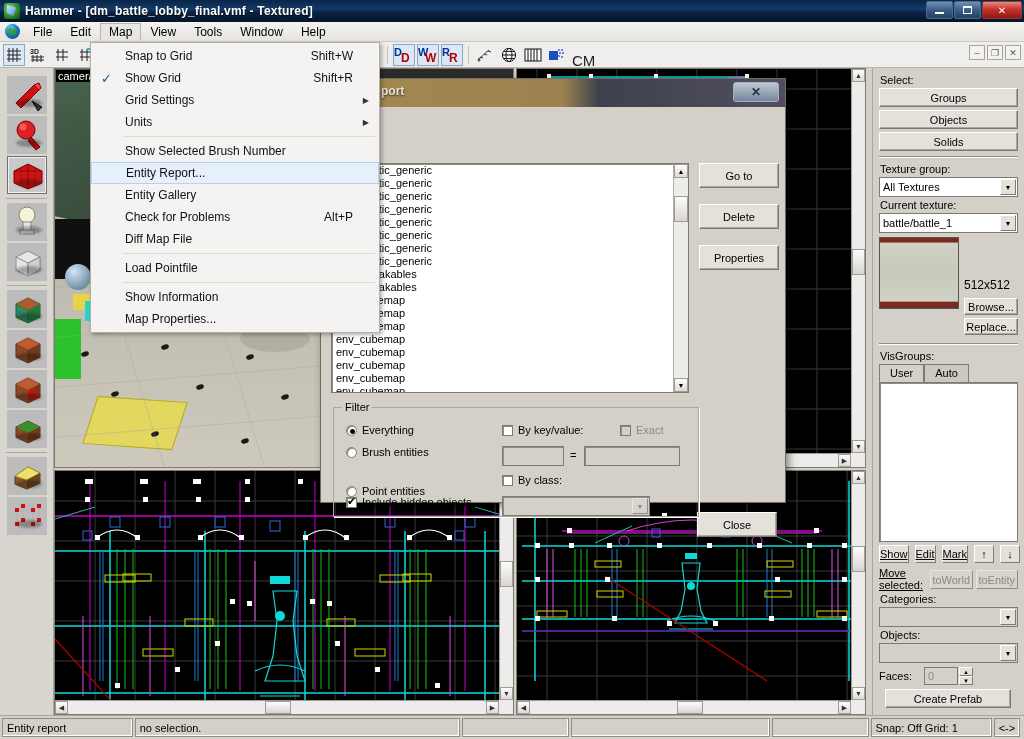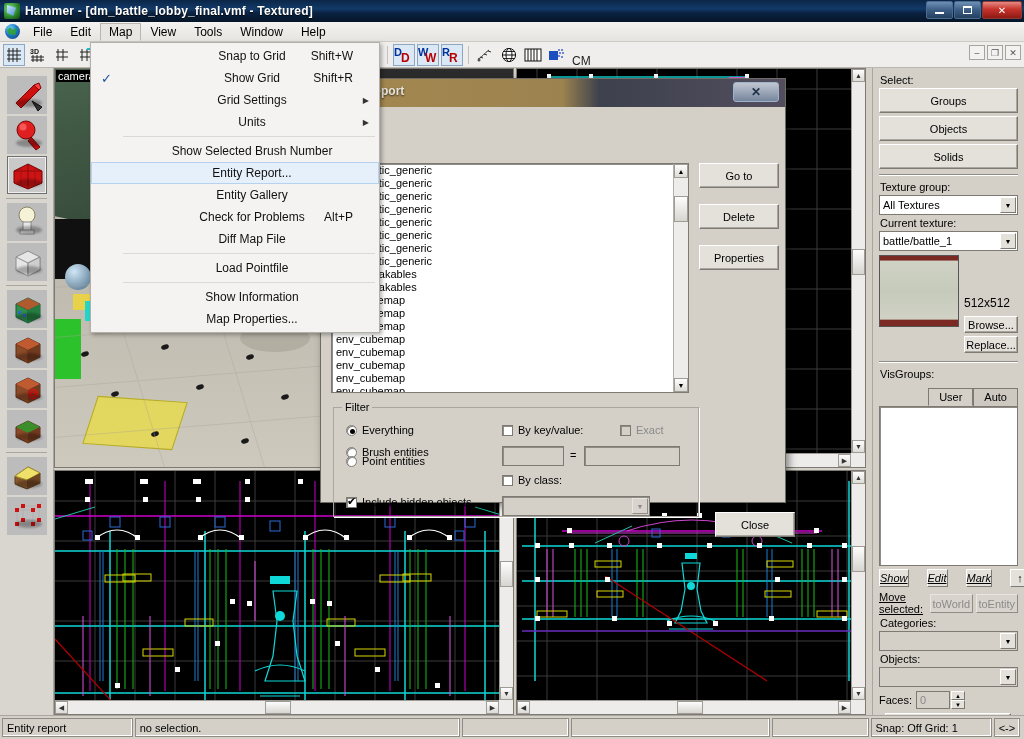--- a/index.html
+++ b/index.html
@@ -75,21 +75,21 @@
     display:flex; align-items:center; padding-left:2px;
   }
   .tbi {
     width:22px; height:22px; margin:0 1px;
     display:flex; align-items:center; justify-content:center;
     font-size:11px; color:#333; position:relative;
   }
   .tbi.sel { border:1px solid #8ba7c4; background:#dbe8f5; }
   .tbsep { width:1px; height:18px; background:#c3c0ba; margin:0 4px; }
   .tbi svg { display:block; }
-  .tb-cm { font-size:12px; color:#222; padding:0 3px;margin-top:12px; }
+  .tb-cm { font-size:15px; color:#222; padding:0 3px;margin-top:12px; }
   .tb-winbtns { position:absolute; right:3px; top:3px; display:flex; gap:2px;}
   .tb-winbtn{ width:16px;height:15px;border:1px solid #a7a49e;background:#f3f2f0;
     display:flex;align-items:center;justify-content:center;font-size:9px;color:#555;}
 
   
   .leftpal {
     position:absolute; left:0; top:68px; width:54px; height:647px;
     background:#d9d6d0; border-right:1px solid #a9a69f;
     padding-top:6px;
   }
@@ -120,21 +120,21 @@
   .vp-corner{position:absolute;right:0;bottom:0;width:14px;height:14px;background:#eeecea;}
 
   
   .rightpanel {
     position:absolute; left:872px; top:68px; width:152px; height:647px;
     background:#d4d0c8; border-left:1px solid #a9a69f; padding:4px 6px;
     font-size:11px; color:#000;
   }
   .rp-label { margin:2px 0 2px 1px; }
   .rp-btn {
-    width:100%; height:25px; margin-bottom:3px;
+    width:100%; height:19px; margin-bottom:3px;
     background:#e4e1db; border:1px solid #fff; border-right-color:#7d7a74; border-bottom-color:#7d7a74;
     box-shadow: inset -1px -1px 0 #a9a69f;
     display:flex; align-items:center; justify-content:center; font-size:11px;
   }
   .rp-btn.sm { height:17px; }
   .rp-hr { height:2px; border-top:1px solid #8f8c86; border-bottom:1px solid #fff; margin:5px 0; }
   .rp-combo {
     width:100%; height:20px; background:#fff; border:1px solid #7d7a74;
     display:flex; align-items:center; padding-left:3px; position:relative; font-size:11px;
   }
@@ -143,25 +143,25 @@
     background:#e4e1db; border:1px solid #fff; border-right-color:#7d7a74; border-bottom-color:#7d7a74;
     display:flex;align-items:center;justify-content:center;font-size:7px;
   }
   .rp-combo.dis { background:#d4d0c8; }
   .tex-row { display:flex; margin-top:4px; }
   .tex-thumb { width:80px; height:72px; border:1px solid #555;
     background: linear-gradient(to bottom,#7a2a22 0%,#7a2a22 6%, #cfd2c4 7%, #c6cabb 50%, #cfd2c4 90%, #7a2a22 92%, #7a2a22 100%);
   }
   .tex-right { flex:1; padding-left:5px; }
   .tex-size { font-size:12px; margin-bottom:6px;margin-top:41px; }
-  .tabs { display:flex; margin-top:8px;justify-content:flex-end; }
+  .tabs { display:flex; margin-top:2px; }
   .tab { padding:2px 10px; border:1px solid #7d7a74; border-bottom:none; background:#cdc9c1; font-size:11px;}
   .tab.active { background:#d4d0c8; position:relative; top:0; border-bottom:1px solid #d4d0c8; }
   .vis-list { height:160px; background:#fff; border:1px solid #7d7a74; box-shadow: inset 1px 1px 0 #8f8c86;}
-  .btnrow { display:flex; gap:18px; margin-top:3px;font-style:italic; }
+  .btnrow { display:flex; gap:6px; margin-top:3px; }
   .sbtn { flex:1; height:18px; background:#e4e1db; border:1px solid #fff;
     border-right-color:#7d7a74;border-bottom-color:#7d7a74; display:flex;align-items:center;justify-content:center;}
   .sbtn.icon { flex:0 0 20px; }
   .moverow { display:flex; align-items:center; margin-top:5px; }
   .moverow .lbl { width:48px; line-height:1.05;text-decoration:underline; }
   .mbtn { flex:1; height:19px; margin-left:3px; background:#d8d4cd;
     border:1px solid #e9e6e0; border-right-color:#8f8c86;border-bottom-color:#8f8c86;
     display:flex;align-items:center;justify-content:center; color:#8a8a8a;}
   .faces-row{display:flex;align-items:center;margin-top:4px;}
   .faces-box{width:34px;height:18px;background:#d4d0c8;border:1px solid #7d7a74;color:#8a8a8a;
@@ -173,21 +173,21 @@
 
   
   .dropdown {
     position:absolute; left:90px; top:42px; width:290px;
     background:#f4f3f1; border:1px solid #b3b0aa;
     box-shadow: 2px 2px 4px rgba(0,0,0,.3);
     z-index:70; padding:2px 0;
   }
   .dd-item {
     height:22px; display:flex; align-items:center;
-    font-size:12px; color:#111; padding-left:34px; position:relative;justify-content:center;
+    font-size:12px; color:#111; padding-left:34px; position:relative;
   }
   .dd-item.hl { background:#e6f0fb; border:1px solid #b5d3f0; height:22px; }
   .dd-item .accel { position:absolute; right:26px; font-size:12px; color:#111;}
   .dd-item .check { position:absolute; left:10px; color:#1b4f9c; font-size:13px; }
   .dd-item .sub { position:absolute; right:10px; font-size:8px; color:#333;}
   .dd-sep { height:1px; background:#dcd9d4; margin:3px 4px 3px 32px; }
 
   
   .dialog {
     position:absolute; left:320px; top:78px; width:466px; height:425px;
@@ -1033,21 +1033,21 @@
       <span></span>
       <span class="arrow">▼</span>
     </div>
     <div class="rp-label">Objects:</div>
     <div class="rp-combo dis">
       <span></span>
       <span class="arrow">▼</span>
     </div>
 
     <div class="faces-row">
-      <span style="margin-right:4px;">Faces:</span>
+      <span style="margin-right:12px;">Faces:</span>
       <div class="faces-box">0</div>
       <div class="spin">
         <div>▲</div>
         <div>▼</div>
       </div>
     </div>
     <div class="rp-btn" style="margin-top:4px;width:126px;margin-left:6px;">Create Prefab</div>
   </div>
 
   <div class="dialog">
@@ -1079,34 +1079,34 @@
         <div class="ent-sb">
           <div class="a">▲</div>
           <div class="th"></div>
           <div class="a" style="position:absolute;bottom:0;left:0;">▼</div>
         </div>
       </div>
 
       <div class="dlg-btn" style="left:378px;top:56px;">Go to</div>
       <div class="dlg-btn" style="left:378px;top:97px;">Delete</div>
       <div class="dlg-btn" style="left:378px;top:138px;">Properties</div>
-      <div class="dlg-btn" style="left:394px;top:405px;">Close</div>
+      <div class="dlg-btn" style="left:376px;top:405px;">Close</div>
 
       <div class="fieldset">
         <div class="fs-legend">Filter</div>
 
         <div class="radio" style="left:12px;top:16px;">
           <span class="r on"></span>
           <span>Everything</span>
         </div>
         <div class="radio" style="left:12px;top:38px;">
           <span class="r"></span>
           <span>Brush entities</span>
         </div>
-        <div class="radio" style="left:12px;top:47px;">
+        <div class="radio" style="left:12px;top:77px;">
           <span class="r"></span>
           <span>Point entities</span>
         </div>
         <div class="cb" style="left:12px;top:88px;">
           <span class="c on"></span>
           <span>Include hidden objects</span>
         </div>
 
         <div class="cb" style="left:168px;top:16px;">
           <span class="c"></span>

